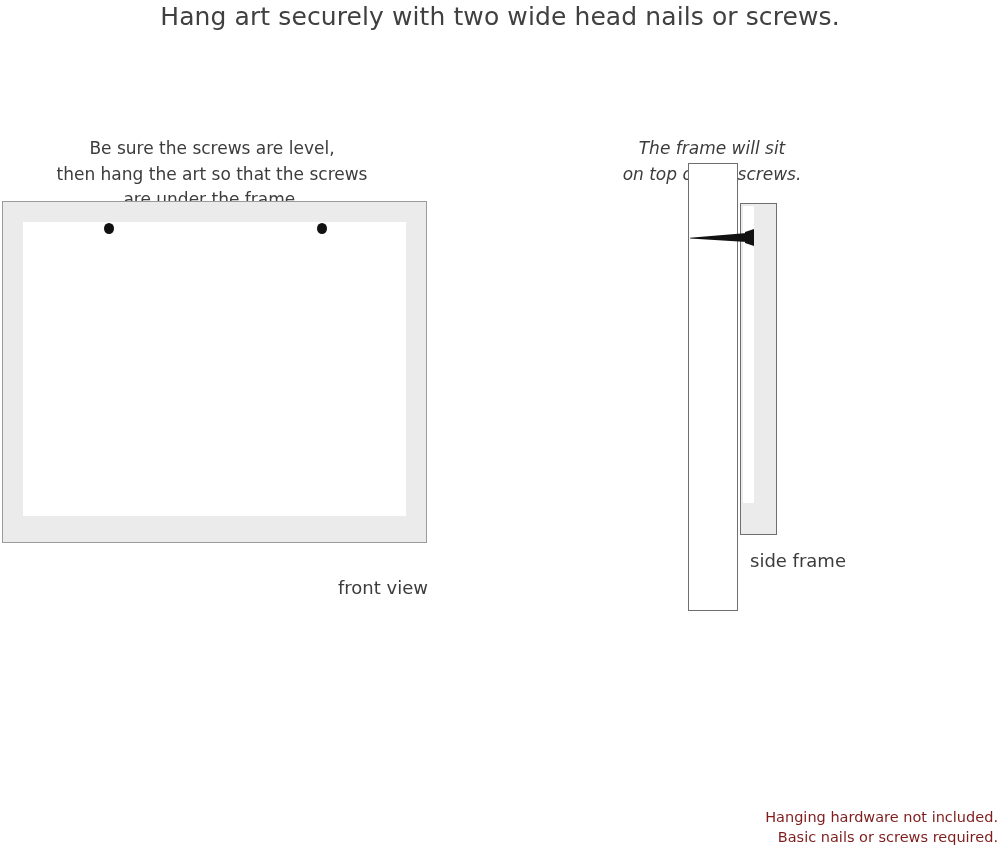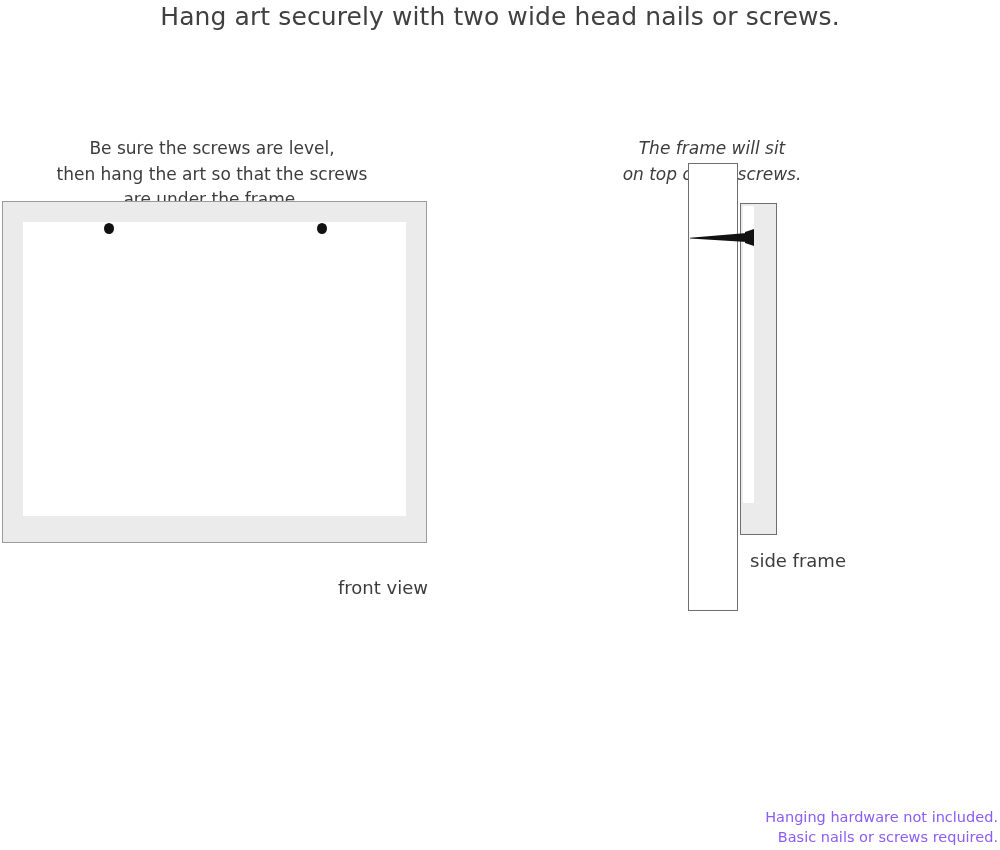--- a/index.html
+++ b/index.html
@@ -72,21 +72,21 @@
   }
 
   .disclaimer {
     position: absolute;
     right: 2px;
     top: 808px;
     width: 420px;
     text-align: right;
     font-size: 14.5px;
     line-height: 19.5px;
-    color: #8b5cf6;
+    color: #7f1d1d;
   }
 
   
   .front-view {
     position: absolute;
     left: 2px;
     top: 201px;
     width: 425px;
     height: 342px;
     box-sizing: border-box;

